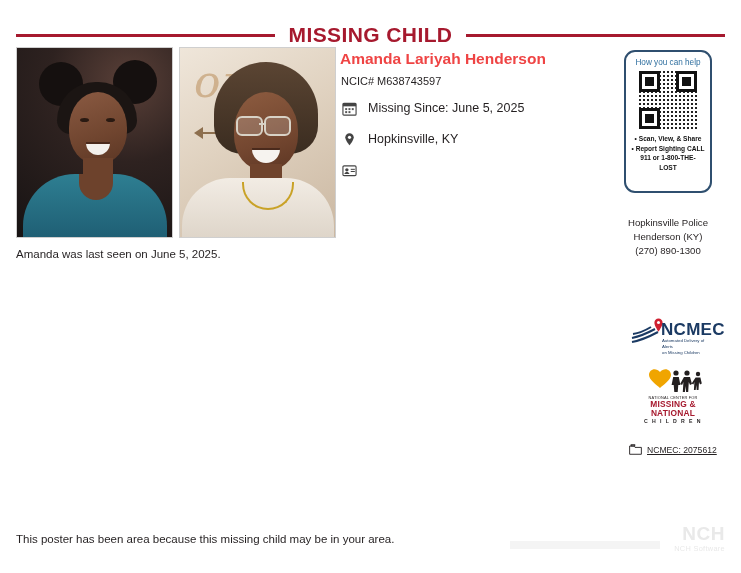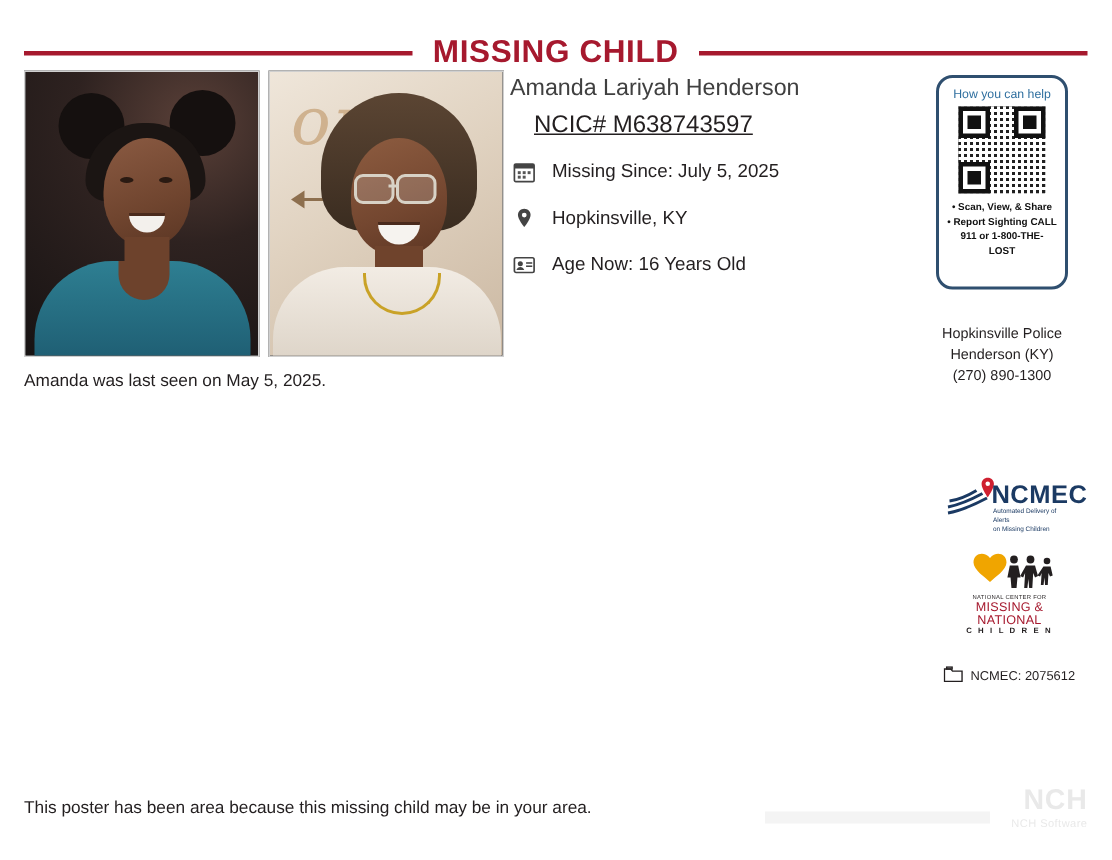--- a/index.html
+++ b/index.html
@@ -185,28 +185,27 @@
 
   
   .details {
     position: absolute;
     top: 50px;
     left: 340px;
     width: 260px;
   }
   .child-name {
     font-size: 15.5px;
-    color: #404040;
+    color: #ef4444;
     margin: 0 0 7px 0;
-    font-weight: normal;
+    font-weight: bold;
   }
   .ncic {
-    font-size: 16px;
-    margin: 0 0 12px 16px;
-    text-decoration: underline;
+    font-size: 11px;
+    margin: 0 0 12px 1px;
   }
   .detail-row {
     display: flex;
     align-items: center;
     margin-bottom: 13px;
     font-size: 12.5px;
   }
   .detail-row .ico {
     width: 18px;
     height: 18px;
@@ -315,35 +314,36 @@
     top: 368px;
     left: 640px;
     width: 66px;
     text-align: center;
   }
   .ncmec .art { height: 26px; position: relative; }
   .ncmec .t1 {
     font-size: 3.9px; color: #231f20; letter-spacing: 0.2px; margin-top: 1px;
   }
   .ncmec .t2 {
-    font-size: 8.4px; font-weight: normal; color: #a6192e; line-height: 1.05;
+    font-size: 8.4px; font-weight: bold; color: #a6192e; line-height: 1.05;
     letter-spacing: 0.2px;
   }
   .ncmec .t3 {
     font-size: 5.2px; font-weight: bold; color: #231f20; letter-spacing: 1.4px;
   }
 
   .ncmec-id {
     position: absolute;
     top: 444px;
     left: 629px;
     display: flex;
     align-items: center;
     font-size: 8.6px;
     color: #231f20;
+    text-decoration: underline;
   }
   .ncmec-id .ico { margin-right: 5px; display: flex; }
 
   
   .footer-note {
     position: absolute;
     top: 533px;
     left: 16px;
     font-size: 11.5px;
     color: #231f20;
@@ -411,39 +411,39 @@
       <div class="p2-bridge"></div>
       <div class="p2-smile"></div>
       <div class="p2-neck"></div>
       <div class="p2-top"></div>
       <div class="p2-necklace"></div>
     </div>
   </div>
 
 </div>
 
-<div class="caption">Amanda was last seen on May 5, 2025.</div>
+<div class="caption">Amanda was last seen on June 5, 2025.</div>
 
 <div class="details">
   <div class="child-name">Amanda Lariyah Henderson</div>
   <div class="ncic">NCIC# M638743597</div>
 
   <div class="detail-row">
     <span class="ico">
       <svg width="15" height="15" viewBox="0 0 16 16">
         <rect x="1" y="2.5" width="14" height="12.5" rx="1" fill="none" stroke="#444" stroke-width="1.2"></rect>
         <rect x="1" y="2.5" width="14" height="3.2" fill="#444"></rect>
         <rect x="3.4" y="7.6" width="2.1" height="2.1" fill="#555"></rect>
         <rect x="6.9" y="7.6" width="2.1" height="2.1" fill="#555"></rect>
         <rect x="10.4" y="7.6" width="2.1" height="2.1" fill="#555"></rect>
         <rect x="3.4" y="10.8" width="2.1" height="2.1" fill="#555"></rect>
         <rect x="6.9" y="10.8" width="2.1" height="2.1" fill="#555"></rect>
       </svg>
     </span>
-    <span>Missing Since: July 5, 2025</span>
+    <span>Missing Since: June 5, 2025</span>
   </div>
 
   <div class="detail-row">
     <span class="ico">
       <svg width="15" height="15" viewBox="0 0 16 16">
         <path d="M8 1.2c-2.5 0-4.5 2-4.5 4.5 0 3.3 4.5 8.6 4.5 8.6s4.5-5.3 4.5-8.6C12.5 3.2 10.5 1.2 8 1.2z" fill="#444"></path>
         <circle cx="8" cy="5.7" r="1.7" fill="#fff"></circle>
       </svg>
     </span>
     <span>Hopkinsville, KY</span>
@@ -452,21 +452,20 @@
   <div class="detail-row">
     <span class="ico">
       <svg width="15" height="15" viewBox="0 0 16 16">
         <rect x="1" y="3" width="14" height="10.5" rx="1.2" fill="none" stroke="#444" stroke-width="1.2"></rect>
         <circle cx="5.2" cy="7.3" r="1.8" fill="#444"></circle>
         <path d="M2.4 11.8c0.5-1.5 1.6-2.2 2.8-2.2s2.3 0.7 2.8 2.2z" fill="#444"></path>
         <rect x="9.3" y="6.2" width="4.4" height="1.1" fill="#444"></rect>
         <rect x="9.3" y="8.5" width="4.4" height="1.1" fill="#444"></rect>
       </svg>
     </span>
-    <span>Age Now: 16 Years Old</span>
   </div>
 
 </div>
 
 <div class="phone-card">
   <div class="hdr">How you can help</div>
   <div class="qr">
     <div class="finder f-tl"></div>
     <div class="finder f-tr"></div>
     <div class="finder f-bl"></div>

